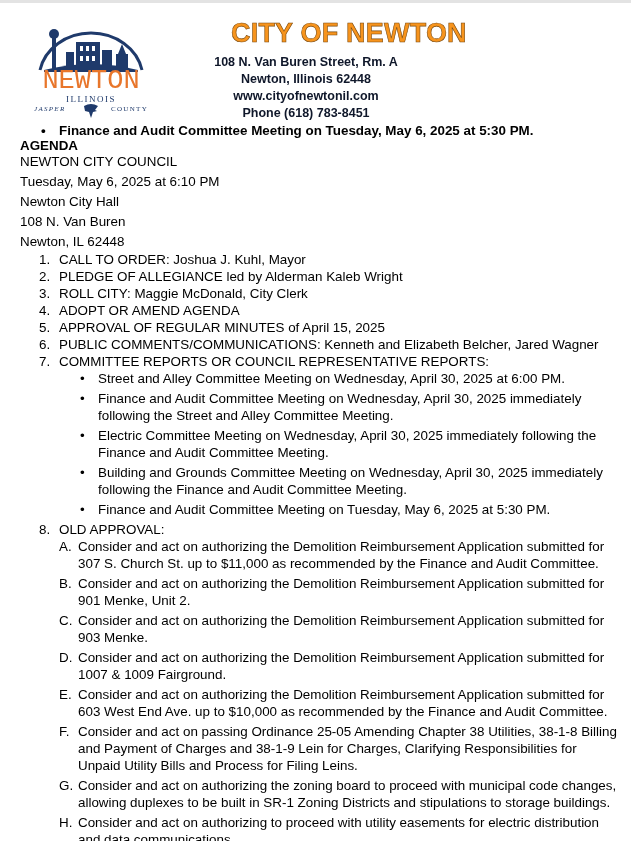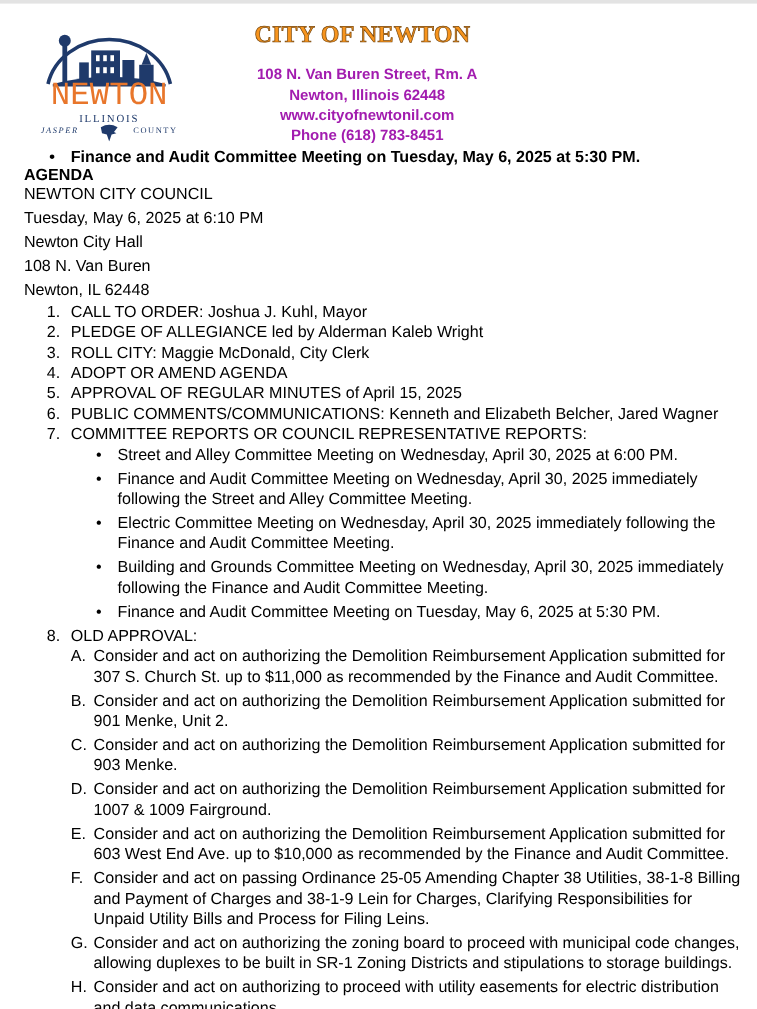--- a/index.html
+++ b/index.html
@@ -1,20 +1,20 @@
 <!DOCTYPE html>
 <html><head>
 <meta charset="utf-8">
 <style>
   html,body{margin:0;padding:0;}
   body{width:631px;height:841px;background:#fff;font-family:"Liberation Sans Narrow","Liberation Sans",sans-serif;color:#000;position:relative;overflow:hidden;}
   .topbar{position:absolute;left:0;top:0;width:631px;height:3px;background:#e3e3e3;}
   .logo{position:absolute;left:30px;top:22px;width:122px;height:94px;}
-  .title{position:absolute;left:212px;top:18px;font-family:Liberation Serif, serif;font-weight:bold;font-size:20px;color:#f7941d;-webkit-text-stroke:0.6px #7a4a10;letter-spacing:0.2px;}
-  .addr{position:absolute;left:200px;top:54px;width:212px;text-align:center;font-family:"Liberation Sans",sans-serif;font-weight:bold;font-size:12.5px;color:#a21caf;line-height:17px;}
+  .title{position:absolute;left:231px;top:18px;font-family:Liberation Sans, sans-serif;font-weight:bold;font-size:27px;color:#f7941d;-webkit-text-stroke:0.6px #7a4a10;letter-spacing:0.2px;}
+  .addr{position:absolute;left:200px;top:54px;width:212px;text-align:center;font-family:"Liberation Sans",sans-serif;font-weight:bold;font-size:12.5px;color:#0f172a;line-height:17px;}
   .doc{position:absolute;left:20px;top:122px;font-size:13.4px;line-height:17px;width:600px;}
   .bul0{position:relative;padding-left:39px;font-weight:bold;}
   .bul0::before{content:"•";position:absolute;left:21px;}
   .agenda{font-weight:bold;line-height:14px;}
   .hdr{line-height:17px;}
   .hdr + .hdr{margin-top:0;}
   .num{position:relative;padding-left:39px;line-height:17px;}
   .num .n{position:absolute;left:19px;}
   .sub{position:relative;padding-left:78px;line-height:17px;margin-bottom:3px;}
   .sub::before{content:"•";position:absolute;left:60px;}

